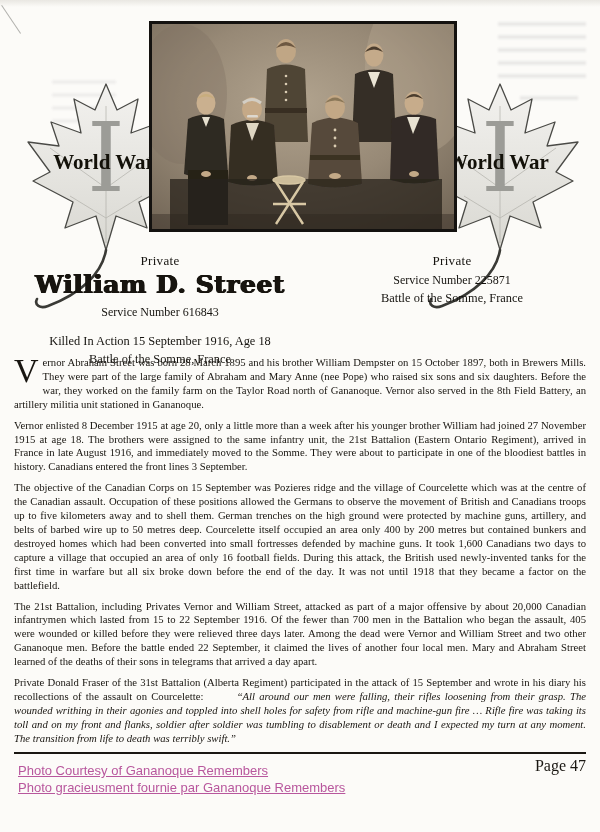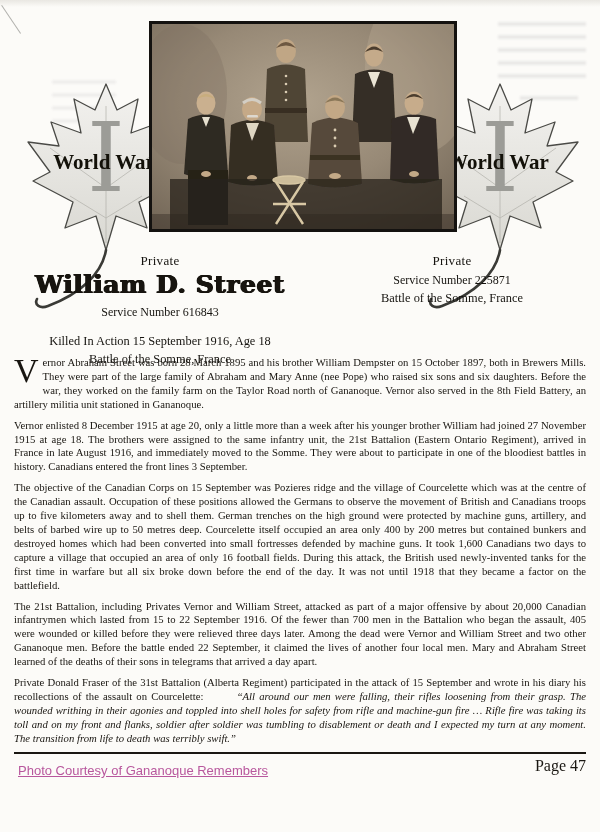--- a/index.html
+++ b/index.html
@@ -192,14 +192,15 @@
     <p><span class="dropcap">V</span><span>ernor Abraham Street was born 28 March 1895 and his brother William Dempster on 15 October 1897, both in Brewers Mills. They were part of the large family of Abraham and Mary Anne (nee Pope) who raised six sons and six daughters. Before the war, they worked on the family farm on the Taylor Road north of Gananoque. Vernor also served in the 8th Field Battery, an artillery militia unit stationed in Gananoque.</span></p>
     <p>Vernor enlisted 8 December 1915 at age 20, only a little more than a week after his younger brother William had joined 27 November 1915 at age 18. The brothers were assigned to the same infantry unit, the 21st Battalion (Eastern Ontario Regiment), arrived in France in late August 1916, and immediately moved to the Somme. They were about to participate in one of the bloodiest battles in history.  Canadians entered the front lines 3 September.</p>
     <p>The objective of the Canadian Corps on 15 September was Pozieres ridge and the village of Courcelette which was at the centre of the Canadian assault. Occupation of these positions allowed the Germans to observe the movement of British and Canadians troops up to five kilometers away and to shell them. German trenches on the high ground were protected by machine guns, artillery, and belts of barbed wire up to 50 metres deep. Courcelette itself occupied an area only 400 by 200 metres but contained bunkers and destroyed homes which had been converted into small fortresses defended by machine guns. It took 1,600 Canadians two days to capture a village that occupied an area of only 16 football fields. During this attack, the British used newly-invented tanks for the first time in warfare but all six broke down before the end of the day. It was not until 1918 that they became a factor on the battlefield.</p>
     <p>The 21st Battalion, including Privates Vernor and William Street, attacked as part of a major offensive by about 20,000 Canadian infantrymen which lasted from 15 to 22 September 1916. Of the fewer than 700 men in the Battalion who began the assault, 405 were wounded or killed before they were relieved three days later. Among the dead were Vernor and William Street and two other Gananoque men. Before the battle ended 22 September, it claimed the lives of another four local men. Mary and Abraham Street learned of the deaths of their sons in telegrams that arrived a day apart.</p>
     <p><span>Private Donald Fraser of the 31st Battalion (Alberta Regiment) participated in the attack of 15 September and wrote in his diary his recollections of the assault on Courcelette: </span><span class="quote">“All around our men were falling, their rifles loosening from their grasp. The wounded writhing in their agonies and toppled into shell holes for safety from rifle and machine-gun fire … Rifle fire was taking its toll and on my front and flanks, soldier after soldier was tumbling to disablement or death and I expected my turn at any moment. The transition from life to death was terribly swift.”</span></p>
   </div>
 
   <div class="rule"></div>
   <div class="pageno">Page 47</div>
   <div class="credit credit-en" style="color: rgb(184, 87, 157);">Photo Courtesy of Gananoque Remembers</div>
+  <div class="credit credit-fr" style="color: rgb(184, 87, 157);">Photo gracieusment fournie par Gananoque Remembers</div>
 
 </div>
 
 </body></html>

